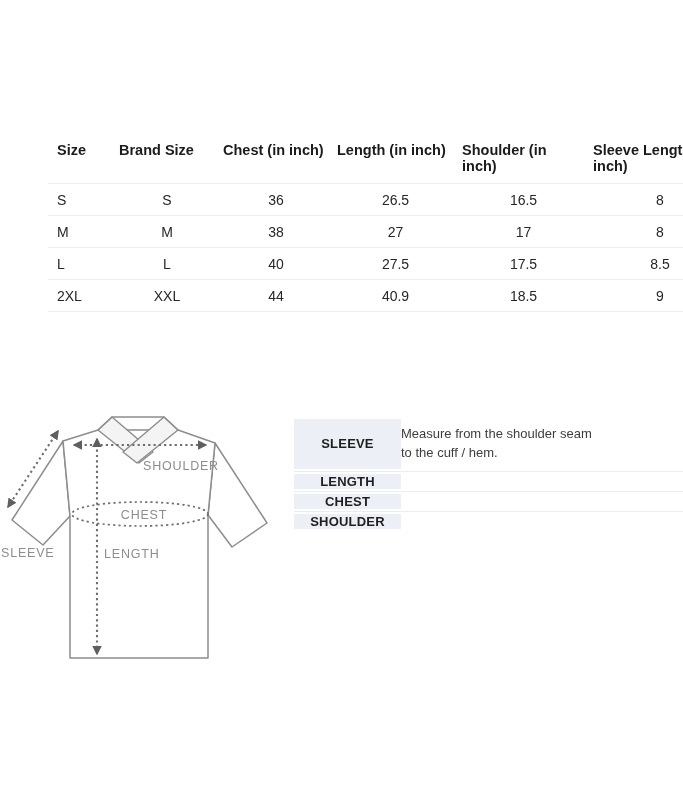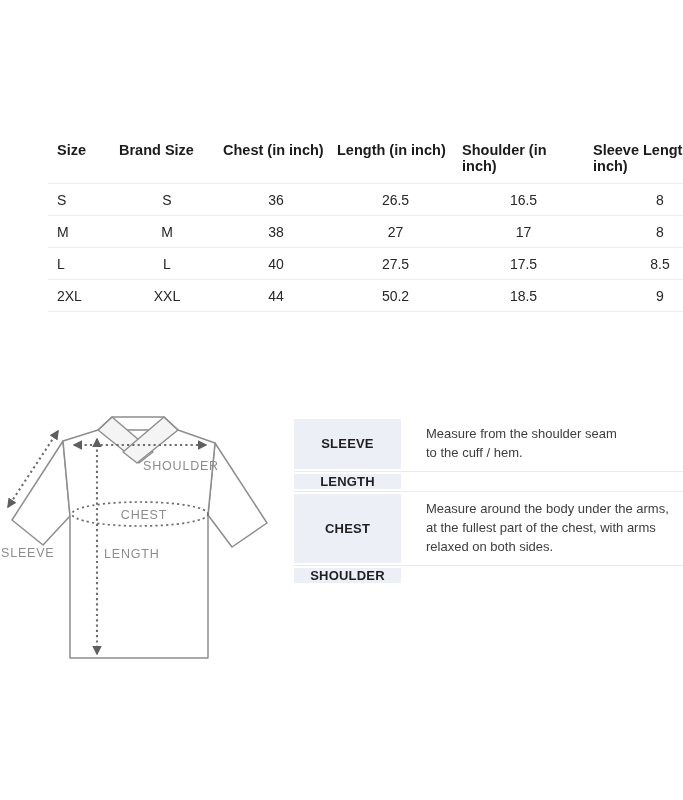--- a/index.html
+++ b/index.html
@@ -51,21 +51,21 @@
   
   .measure-guide{position:absolute;left:294px;top:417px;width:389px;}
   .mg-row{display:grid;grid-template-columns:107px 1fr;border-bottom:1px solid var(--guide-line);}
   .mg-row:last-child{border-bottom:none;}
   .mg-term{
     background:var(--term-bg);margin:2px 0;
     display:flex;align-items:center;justify-content:center;
     font-size:13px;font-weight:700;color:#1f1f1f;letter-spacing:0.2px;
   }
   .mg-def{
-    padding:8px 4px 8px 25px;font-size:13px;line-height:1.46;
+    padding:8px 4px 8px 0;font-size:13px;line-height:1.46;
     color:var(--text-body);display:flex;align-items:center;
     white-space:pre-line;
   }
 </style>
 </head>
 <body>
 
 <div class="size-table-wrap">
   <table>
     <colgroup>
@@ -108,21 +108,21 @@
           <td>L</td>
           <td>40</td>
           <td>27.5</td>
           <td>17.5</td>
           <td>8.5</td>
         </tr>
         <tr>
           <td>2XL</td>
           <td>XXL</td>
           <td>44</td>
-          <td>50.2</td>
+          <td>40.9</td>
           <td>18.5</td>
           <td>9</td>
         </tr>
       </tbody>
   </table>
 </div>
 
 <svg class="diagram" viewBox="0 0 290 290">
   <defs>
     <marker id="arw" viewBox="0 0 10 10" refX="8.5" refY="5" markerWidth="4.6" markerHeight="4.6" orient="auto-start-reverse">
@@ -157,20 +157,17 @@
     <div class="mg-row">
       <div class="mg-term">SLEEVE</div>
       <div class="mg-def">Measure from the shoulder seam
 to the cuff / hem.</div>
     </div>
     <div class="mg-row">
       <div class="mg-term">LENGTH</div>
     </div>
     <div class="mg-row">
       <div class="mg-term">CHEST</div>
-      <div class="mg-def">Measure around the body under the arms,
-at the fullest part of the chest, with arms
-relaxed on both sides.</div>
     </div>
     <div class="mg-row">
       <div class="mg-term">SHOULDER</div>
     </div>
   </div>
 
 </body></html>

